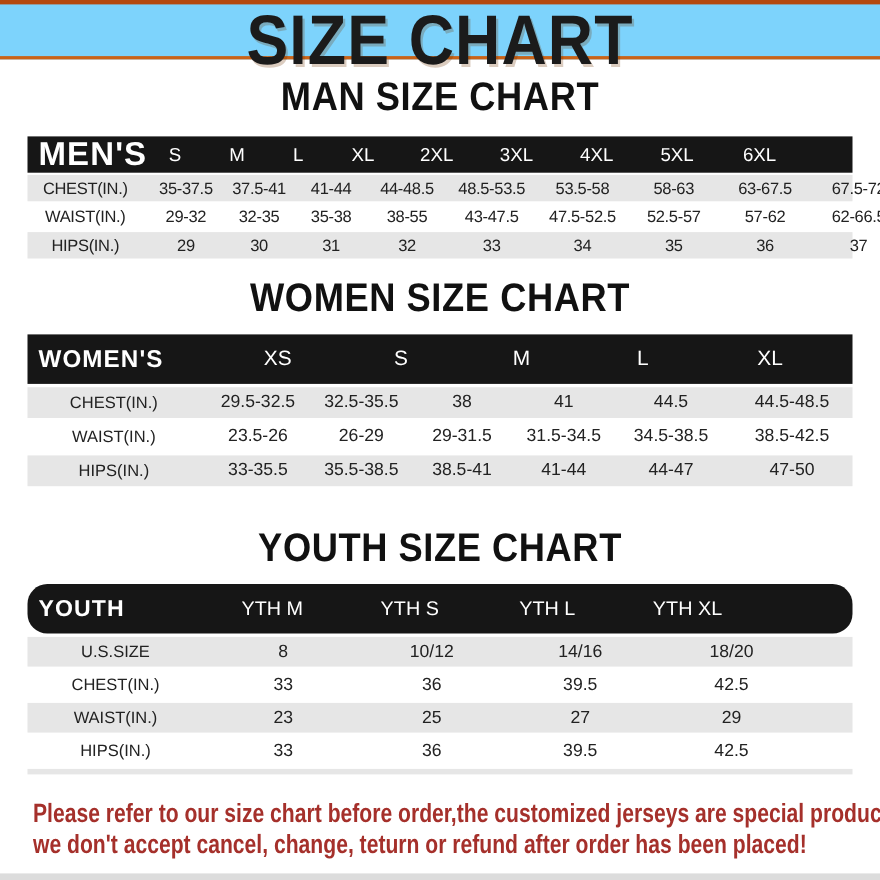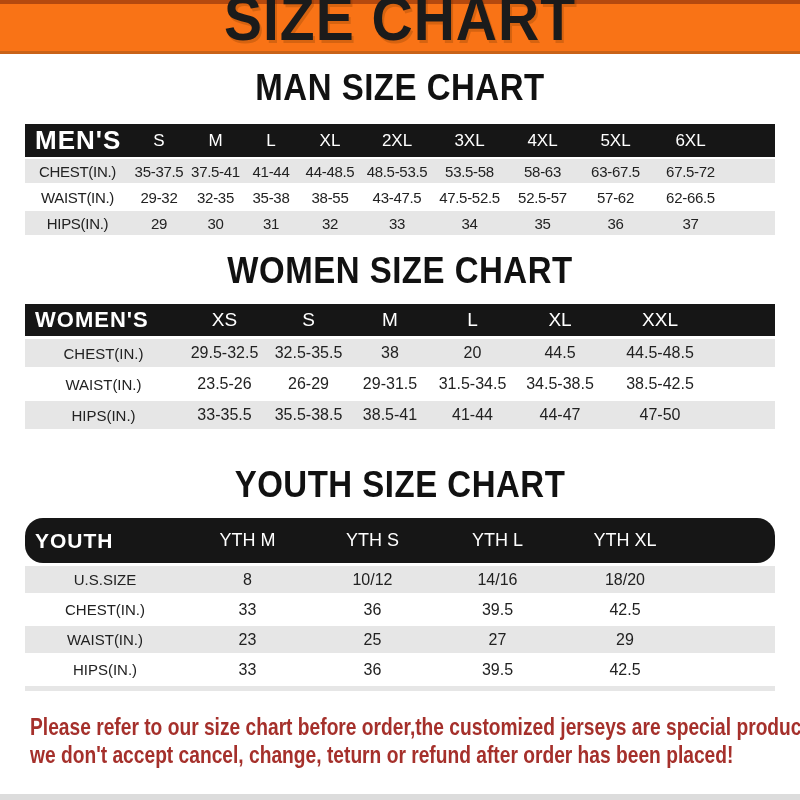--- a/index.html
+++ b/index.html
@@ -8,24 +8,24 @@
     font-family: "Liberation Sans", sans-serif;
     background: #ffffff;
     position: relative;
     overflow: hidden;
   }
   .page { width: 800px; height: 800px; position: relative; }
 
   
   .banner {
     height: 54px;
-    background: #f97316;
+    background: #7dd3fc;
     border-top: 4px solid #B4490F;
     border-bottom: 3px solid #C96318;
-    display: flex; align-items: flex-end; justify-content: center;
+    display: flex; align-items: flex-start; justify-content: center;
   }
   .banner-title {
     font-size: 57px;
     font-weight: bold;
     color: #1b1b1b;
     letter-spacing: 1px;
     transform: scaleY(1.12);
     text-shadow: 2px 2px 0 rgba(110, 50, 0, 0.25);
     white-space: nowrap;
   }
@@ -56,34 +56,34 @@
 
   .men-table   .trow { grid-template-columns: 105px 58px 55px 56px 62px 72px 73px 73px 73px 77px 46px; }
   .women-table .trow { grid-template-columns: 157px 85px 83px 80px 85px 90px 110px 60px; }
   .youth-table .trow { grid-template-columns: 160px 125px 125px 125px 130px 85px; }
 
   .thead {
     background: #161616;
     color: #ffffff;
   }
   .men-table   .thead { height: 33px; font-size: 17px; }
-  .women-table .thead { height: 32px; font-size: 19px; }
+  .women-table .thead { height: 45px; font-size: 19px; gap: 28px; }
   .youth-table .thead { height: 45px; font-size: 18px; border-radius: 18px; }
 
   .thead .tlabel {
     font-weight: bold;
     text-align: left;
     padding-left: 10px;
     letter-spacing: 1px;
   }
-  .men-table   .thead .tlabel { font-size: 26px; }
+  .men-table   .thead .tlabel { font-size: 30px; }
   .women-table .thead .tlabel { font-size: 22px; }
   .youth-table .thead .tlabel { font-size: 21px; }
 
-  .tdata { color: #222; }
+  .tdata { color: #222; gap: 10px; }
   .men-table   .tdata { height: 24px; font-size: 15px; letter-spacing: -0.3px; }
   .men-table   .trow + .trow { margin-top: 2px; }
   .women-table .tdata { height: 28px; font-size: 16px; }
   .youth-table .tdata { height: 27px; font-size: 16px; }
   .tdata.gray  { background: #E6E6E6; }
   .tdata.white { background: #ffffff; }
 
   .tcell { text-align: center; white-space: nowrap; }
   .tdata .tlabel { font-size: 15px; color: #222; }
 
@@ -189,21 +189,21 @@
           <div class="tcell">M</div>
           <div class="tcell">L</div>
           <div class="tcell">XL</div>
           <div class="tcell">XXL</div>
         </div>
         <div class="trow tdata gray">
           <div class="tcell tlabel">CHEST(IN.)</div>
           <div class="tcell">29.5-32.5</div>
           <div class="tcell">32.5-35.5</div>
           <div class="tcell">38</div>
-          <div class="tcell">20</div>
+          <div class="tcell">41</div>
           <div class="tcell">44.5</div>
           <div class="tcell">44.5-48.5</div>
         </div>
         <div class="trow tdata white">
           <div class="tcell tlabel">WAIST(IN.)</div>
           <div class="tcell">23.5-26</div>
           <div class="tcell">26-29</div>
           <div class="tcell">29-31.5</div>
           <div class="tcell">31.5-34.5</div>
           <div class="tcell">34.5-38.5</div>

